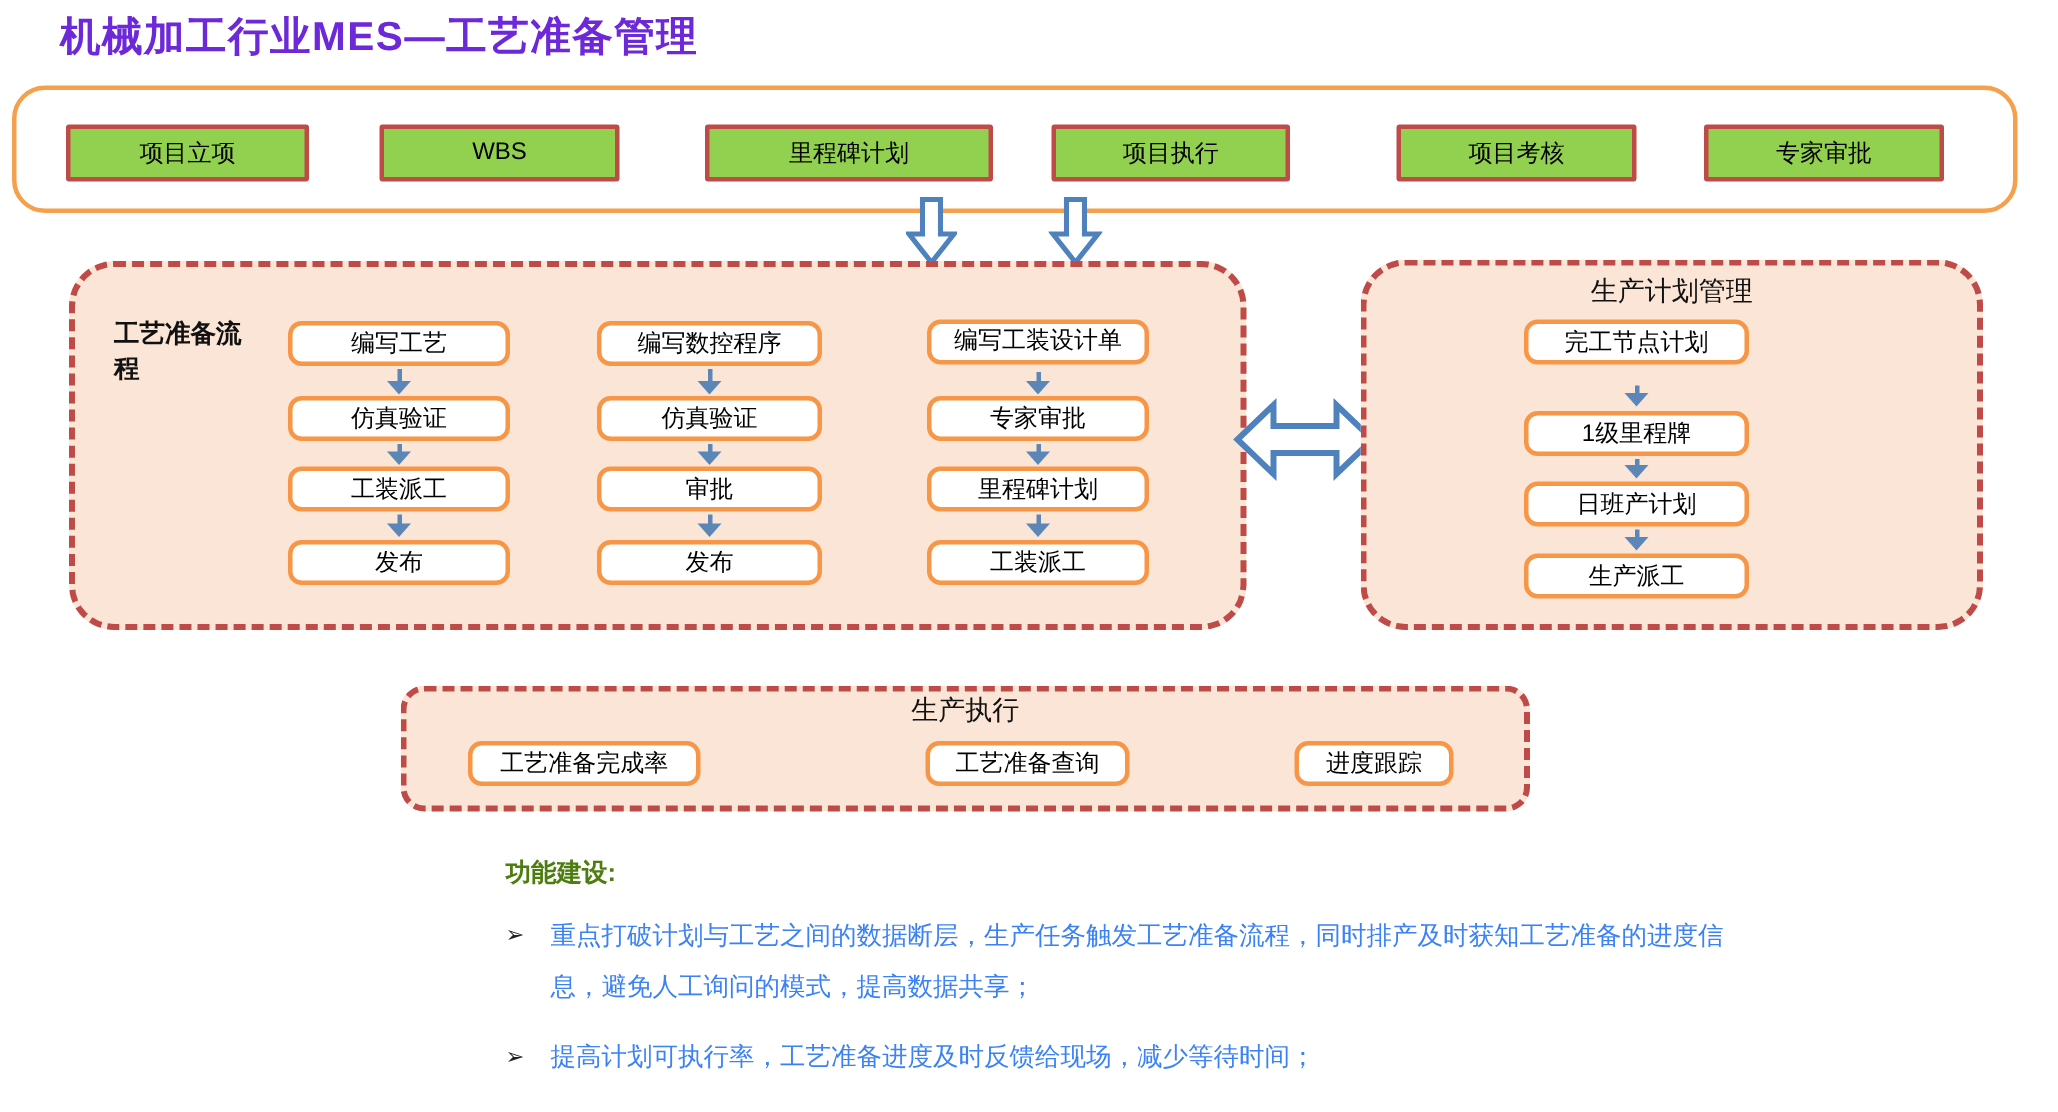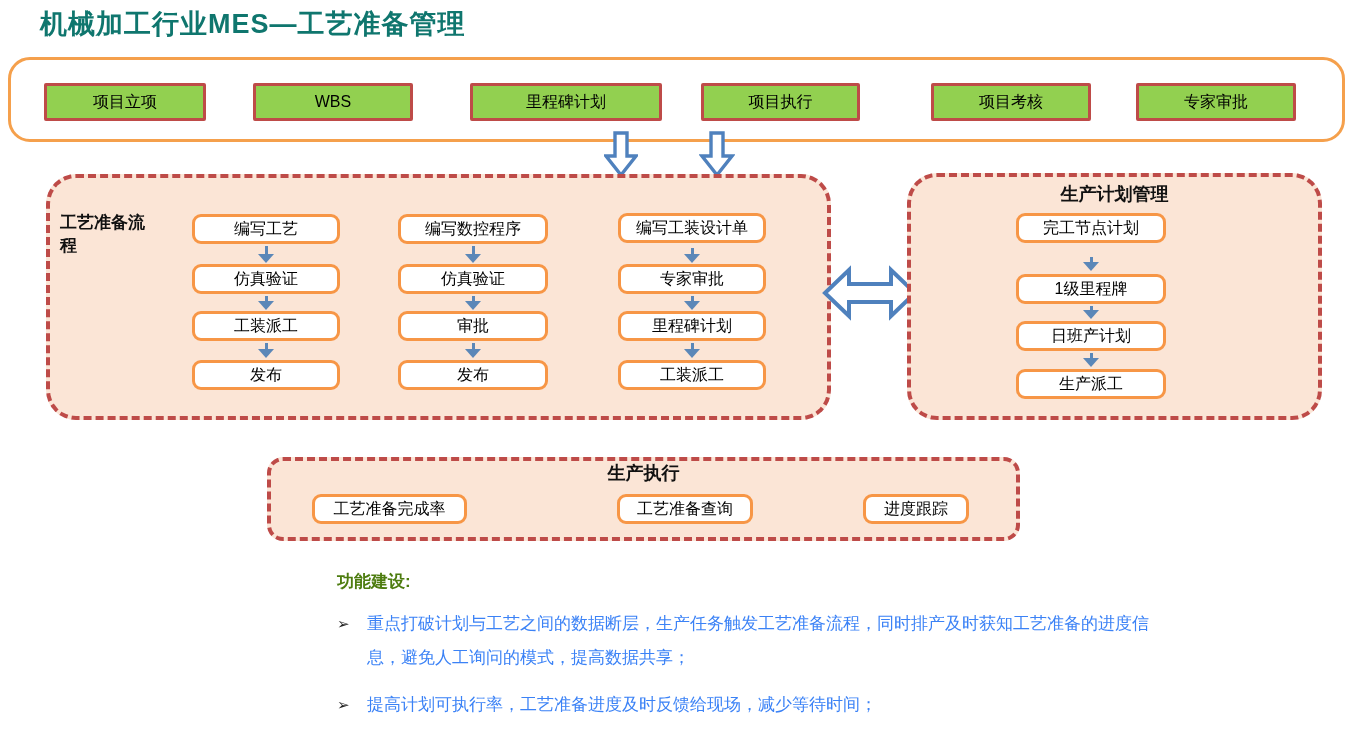--- a/index.html
+++ b/index.html
@@ -1,35 +1,35 @@
 <!DOCTYPE html>
 <html><head>
 <meta charset="utf-8">
 <style>
   html,body{margin:0;padding:0;background:#ffffff;}
   body{font-family:"Liberation Sans","DejaVu Sans",sans-serif;color:#1a1a1a;}
   #page{position:relative;width:1372px;height:741px;background:#fff;overflow:hidden;}
 
-  .page-title{position:absolute;left:40px;top:6px;font-size:27px;font-weight:bold;letter-spacing:1px;color:#0f766e;}
+  .page-title{position:absolute;left:40px;top:6px;font-size:27px;font-weight:bold;letter-spacing:1px;color:#6d28d9;}
 
   
   .phase-bar{position:absolute;left:8px;top:57px;width:1337px;height:85px;
     border:3px solid #F5A04C;border-radius:22px;background:#fff;box-sizing:border-box;}
   .phase-btn{position:absolute;top:83px;height:38px;background:#92D050;
     border:3px solid #BE4B48;border-radius:2px;box-sizing:border-box;
     display:flex;align-items:center;justify-content:center;font-size:16px;color:#000;}
 
   
   .panel{position:absolute;border:4px dashed #BE4B48;background:#FBE5D6;box-sizing:border-box;}
   .panel.process{left:46px;top:174px;width:785px;height:246px;border-radius:30px;}
   .panel.plan{left:907px;top:173px;width:415px;height:247px;border-radius:30px;}
   .panel.exec{left:267px;top:457px;width:753px;height:84px;border-radius:16px;}
 
-  .panel-label{position:absolute;left:60px;top:212px;width:86px;font-size:17px;font-weight:bold;line-height:1.35;color:#111;}
-  .panel-title{position:absolute;font-size:18px;font-weight:bold;color:#111;text-align:center;}
+  .panel-label{position:absolute;left:76px;top:212px;width:86px;font-size:17px;font-weight:bold;line-height:1.35;color:#111;}
+  .panel-title{position:absolute;font-size:18px;font-weight:normal;color:#111;text-align:center;}
   .plan-title{left:907px;top:182px;width:415px;}
   .exec-title{left:267px;top:461px;width:753px;}
 
   
   .flow-box{position:absolute;height:30px;background:#fff;border:3px solid #F79646;
     border-radius:9px;box-sizing:border-box;display:flex;align-items:center;justify-content:center;
     font-size:16px;color:#000;text-align:center;}
   .flow-box.wrap{align-items:flex-start;line-height:21px;padding-top:1px;overflow:visible;}
 
   

